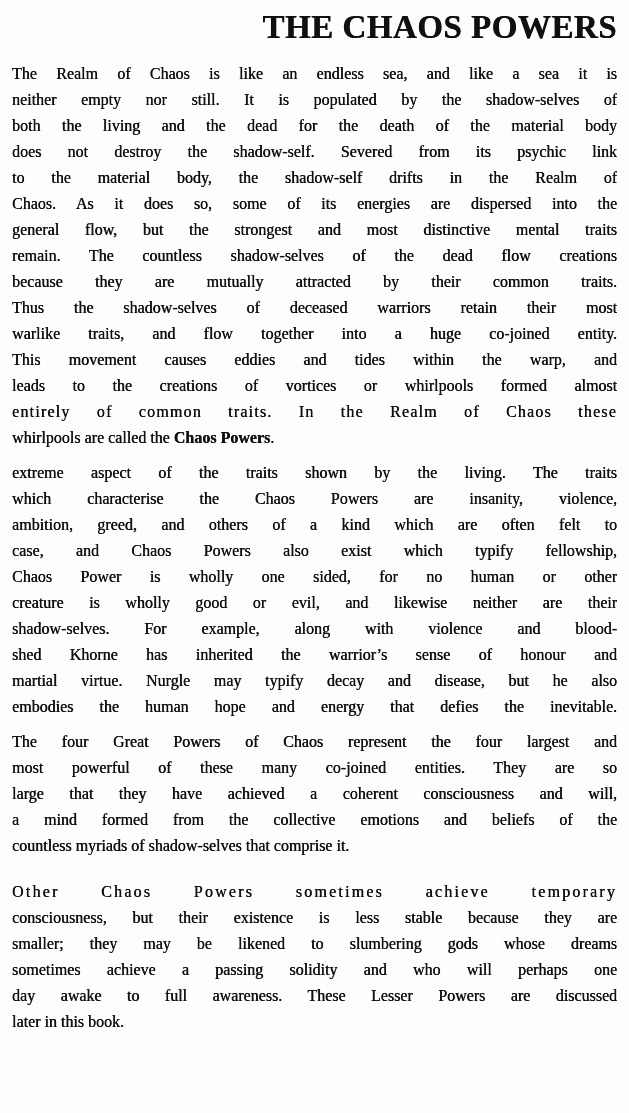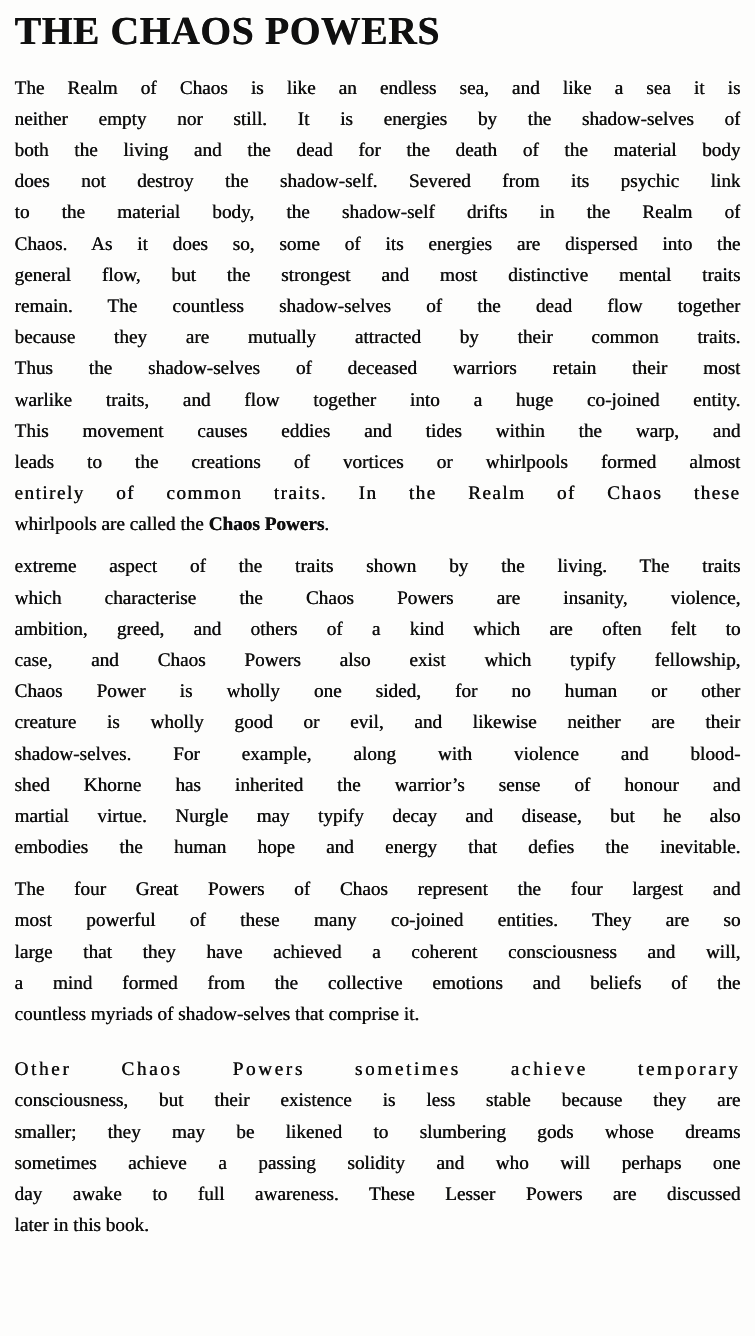--- a/index.html
+++ b/index.html
@@ -16,21 +16,21 @@
     box-sizing: border-box;
     width: 629px;
     height: 1113px;
     padding: 6px 12px 0 12px;
     background: #fdfdfc;
   }
   .title {
     font-size: 33px;
     font-weight: 700;
     line-height: 42px;
-    text-align: left;
+    text-align: right;
     margin: 0 0 13px 0;
     letter-spacing: 0.5px;
     text-shadow: 0.4px 0 0 currentColor;
   }
   .para {
     margin: 0 0 9px 0;
   }
   .para:last-child { margin-bottom: 0; }
   .line {
     font-size: 16px;
@@ -52,27 +52,27 @@
 </style>
 </head>
 <body>
 
 <div class="page">
 
   <h1 class="title">THE CHAOS POWERS</h1>
 
   <div class="para">
     <div class="line">The Realm of Chaos is like an endless sea, and like a sea it is</div>
-    <div class="line">neither empty nor still. It is energies by the shadow-selves of</div>
+    <div class="line">neither empty nor still. It is populated by the shadow-selves of</div>
     <div class="line">both the living and the dead for the death of the material body</div>
     <div class="line">does not destroy the shadow-self. Severed from its psychic link</div>
     <div class="line">to the material body, the shadow-self drifts in the Realm of</div>
     <div class="line">Chaos. As it does so, some of its energies are dispersed into the</div>
     <div class="line">general flow, but the strongest and most distinctive mental traits</div>
-    <div class="line">remain. The countless shadow-selves of the dead flow together</div>
+    <div class="line">remain. The countless shadow-selves of the dead flow creations</div>
     <div class="line">because they are mutually attracted by their common traits.</div>
     <div class="line">Thus the shadow-selves of deceased warriors retain their most</div>
     <div class="line">warlike traits, and flow together into a huge co-joined entity.</div>
     <div class="line">This movement causes eddies and tides within the warp, and</div>
     <div class="line">leads to the creations of vortices or whirlpools formed almost</div>
     <div class="line sp1">entirely of common traits. In the Realm of Chaos these</div>
     <div class="line last"><span>whirlpools are called the </span><b>Chaos Powers</b><span>.</span></div>
   </div>
 
   <div class="para">

